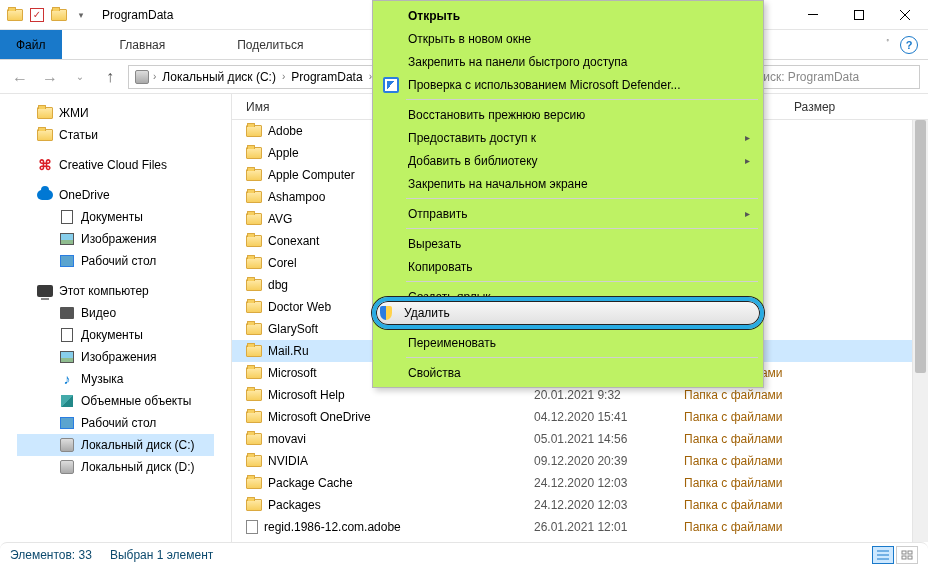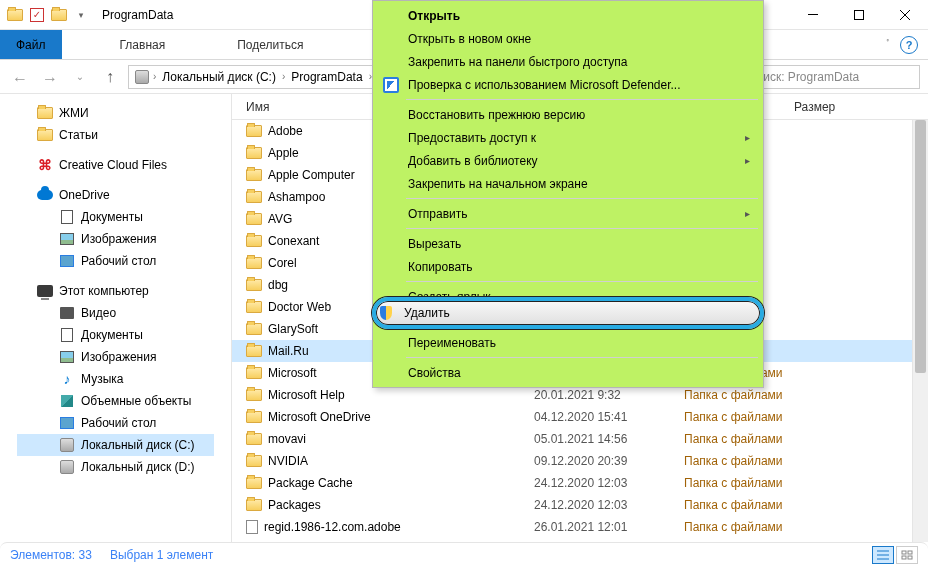--- a/index.html
+++ b/index.html
@@ -52,21 +52,21 @@
   .file-row { display:flex; height:22px; align-items:center; font-size:12px; }
   .file-row.selected { background:#cde8ff; }
   .fr-name { width:262px; display:flex; align-items:center; gap:6px; padding-left:14px; }
   .fr-date { width:150px; color:#555;margin-left:40px; }
   .fr-type { width:136px; color:#a16207; }
   .folder-ic { width:16px; height:12px; background:linear-gradient(#ffe9a6,#f7cf5f); border:1px solid #dba93f; border-radius:1px; position:relative; flex-shrink:0;}
   .folder-ic::before{content:"";position:absolute;top:-3px;left:0;width:6px;height:3px;background:#f7cf5f;border:1px solid #dba93f;border-bottom:none;border-radius:1px 1px 0 0;}
   .file-ic { width:12px; height:14px; background:#fff; border:1px solid #888; position:relative; flex-shrink:0;}
   
   
-  .statusbar { height:24px; border-top:1px solid #e5e5e5; display:flex; align-items:center; padding:0 10px; font-size:12px; color:#3b82f6; gap:18px;border-radius:7px; }
+  .statusbar { height:24px; border-top:1px solid #e5e5e5; display:flex; align-items:center; padding:0 10px; font-size:12px; color:#0c4a6e; gap:18px;border-radius:7px; }
   .statusbar .spacer{flex:1;}
   .view-toggle { display:flex; gap:2px; }
   .vt-btn { width:22px; height:18px; border:1px solid #ccc; display:flex; align-items:center; justify-content:center; }
   .vt-btn.active { background:#cde8ff; border-color:#1979ca; }
   
   
   .context-menu { position:absolute; left:372px; top:0; width:392px; background:#bef264; border:1px solid #b5b5b5; box-shadow:3px 3px 6px rgba(0,0,0,0.2); z-index:100; padding:3px; }
   .cm-item { height:23px; display:flex; align-items:center; padding-left:32px; padding-right:10px; font-size:12px; position:relative; }
   .cm-item.bold { font-weight:600; }
   .cm-sep { height:1px; background:#d0d0d0; margin:3px 2px 3px 30px; }

